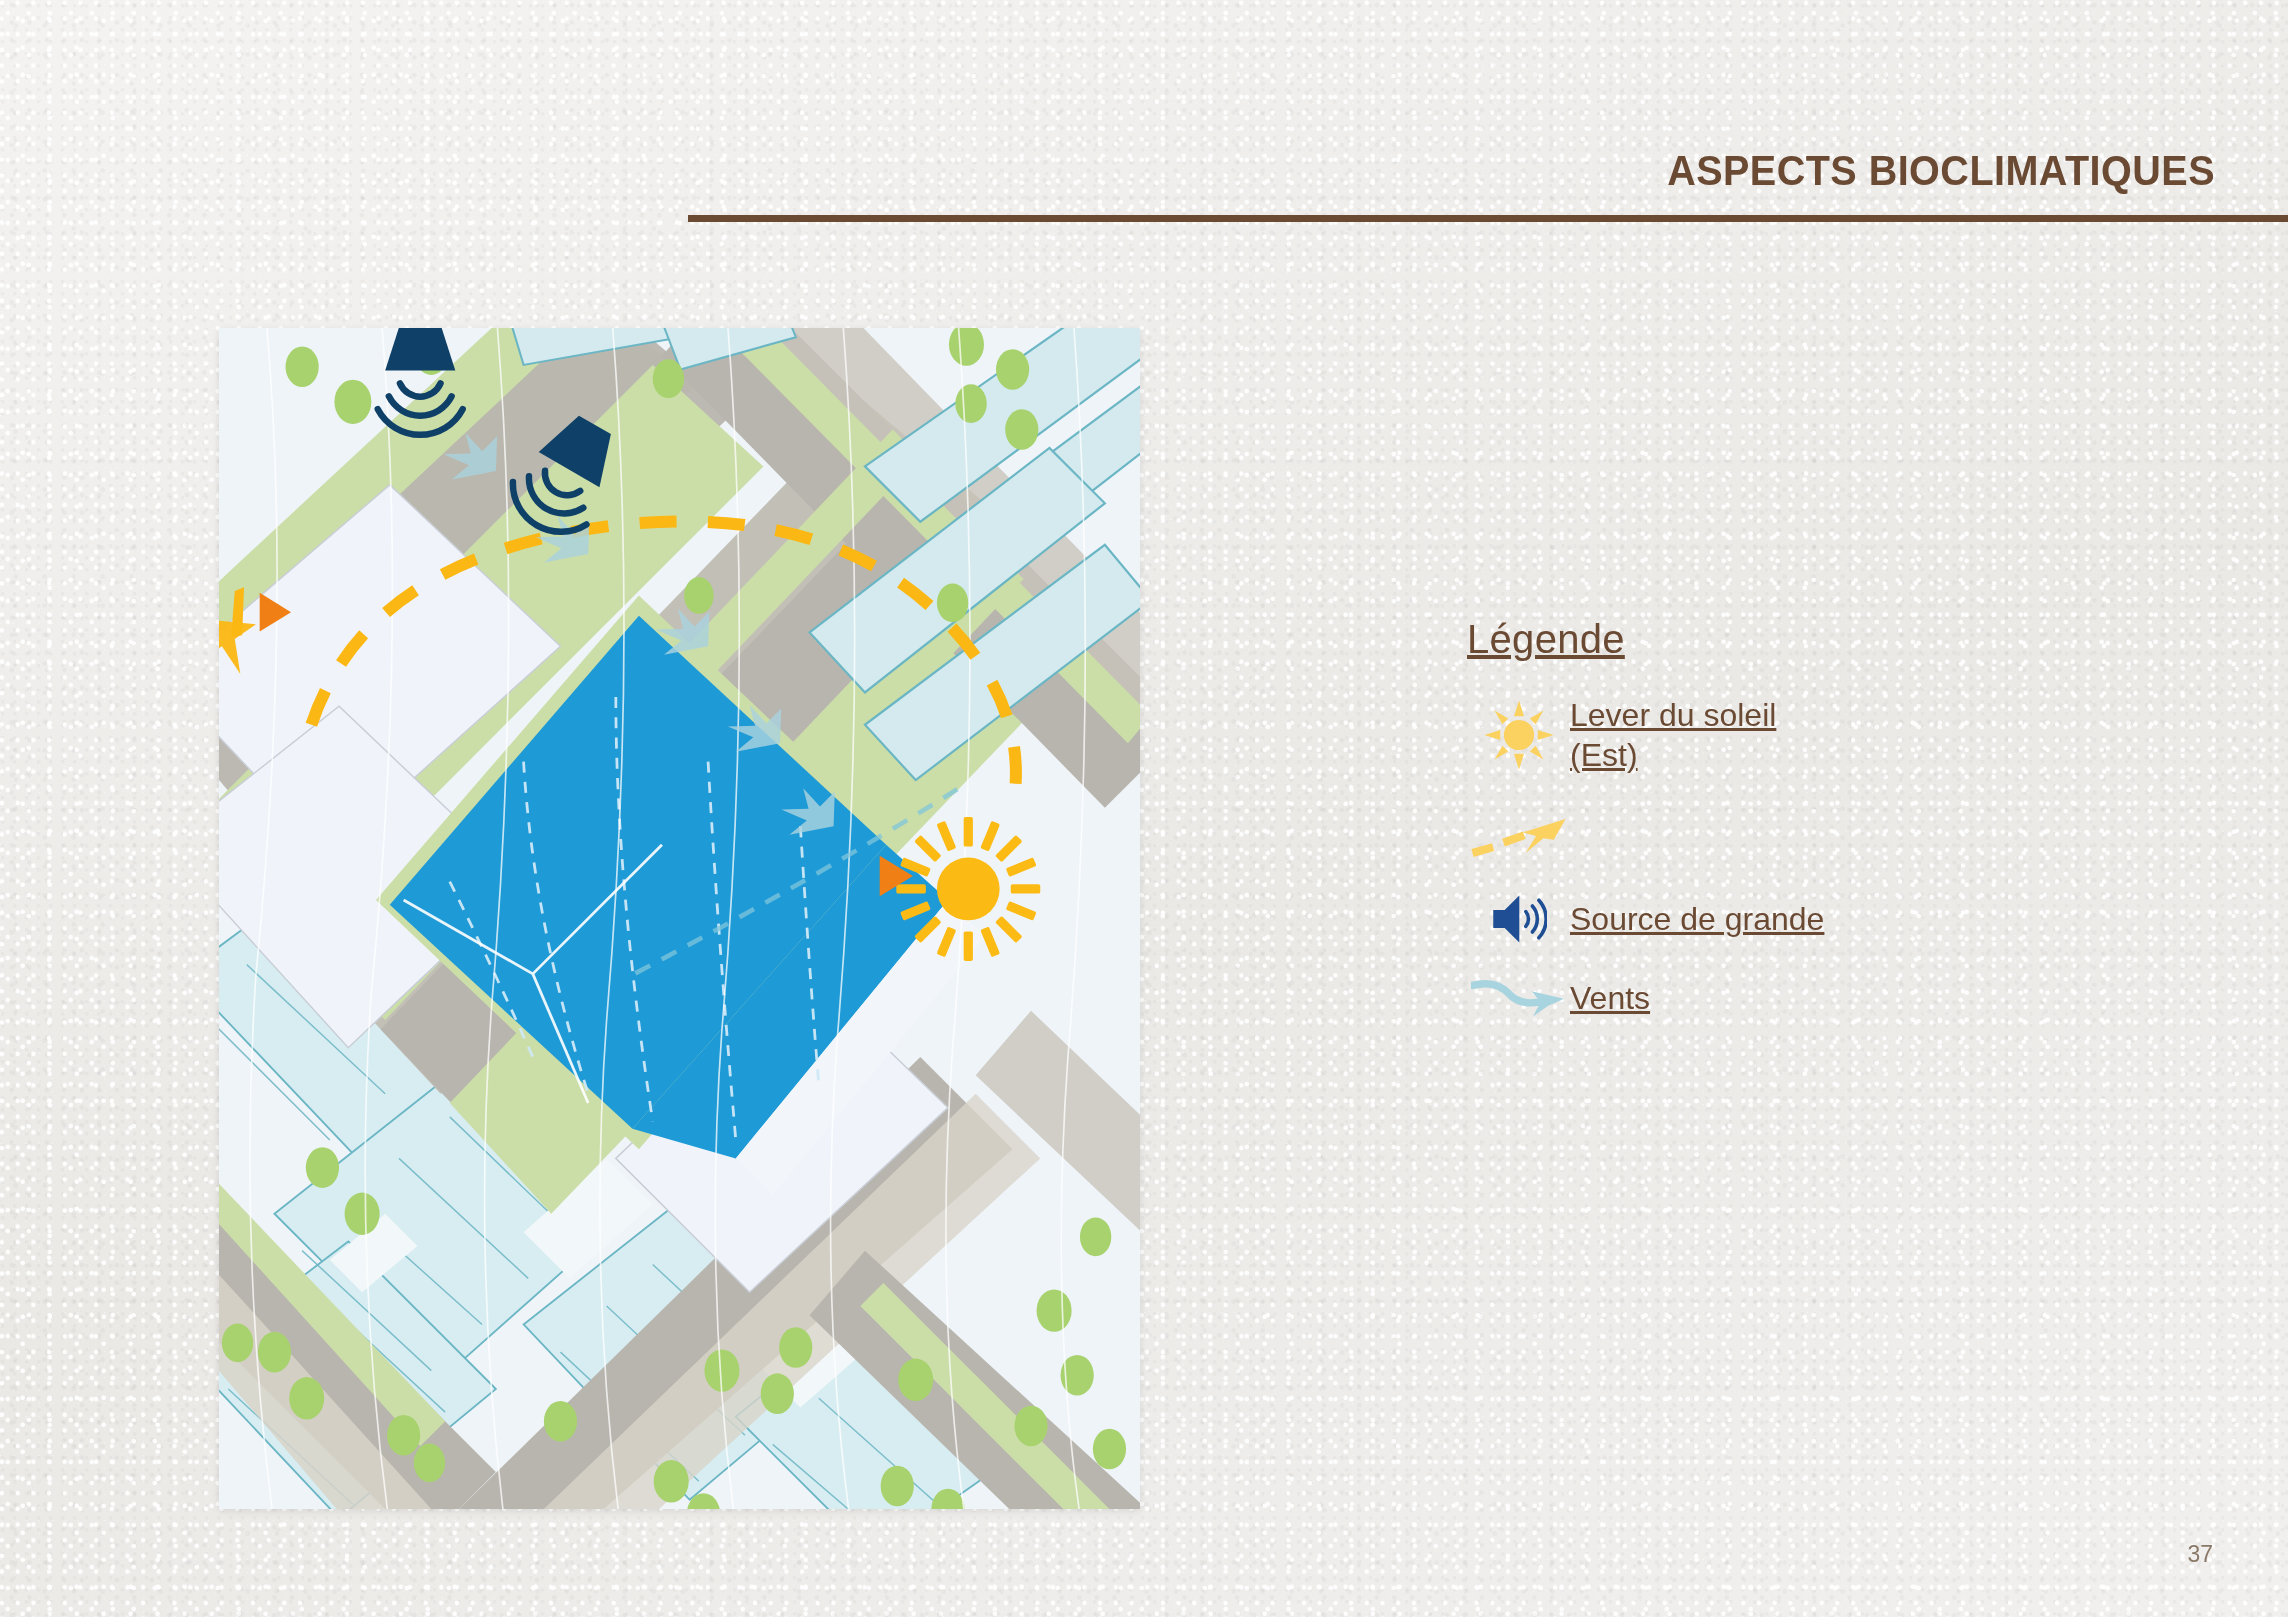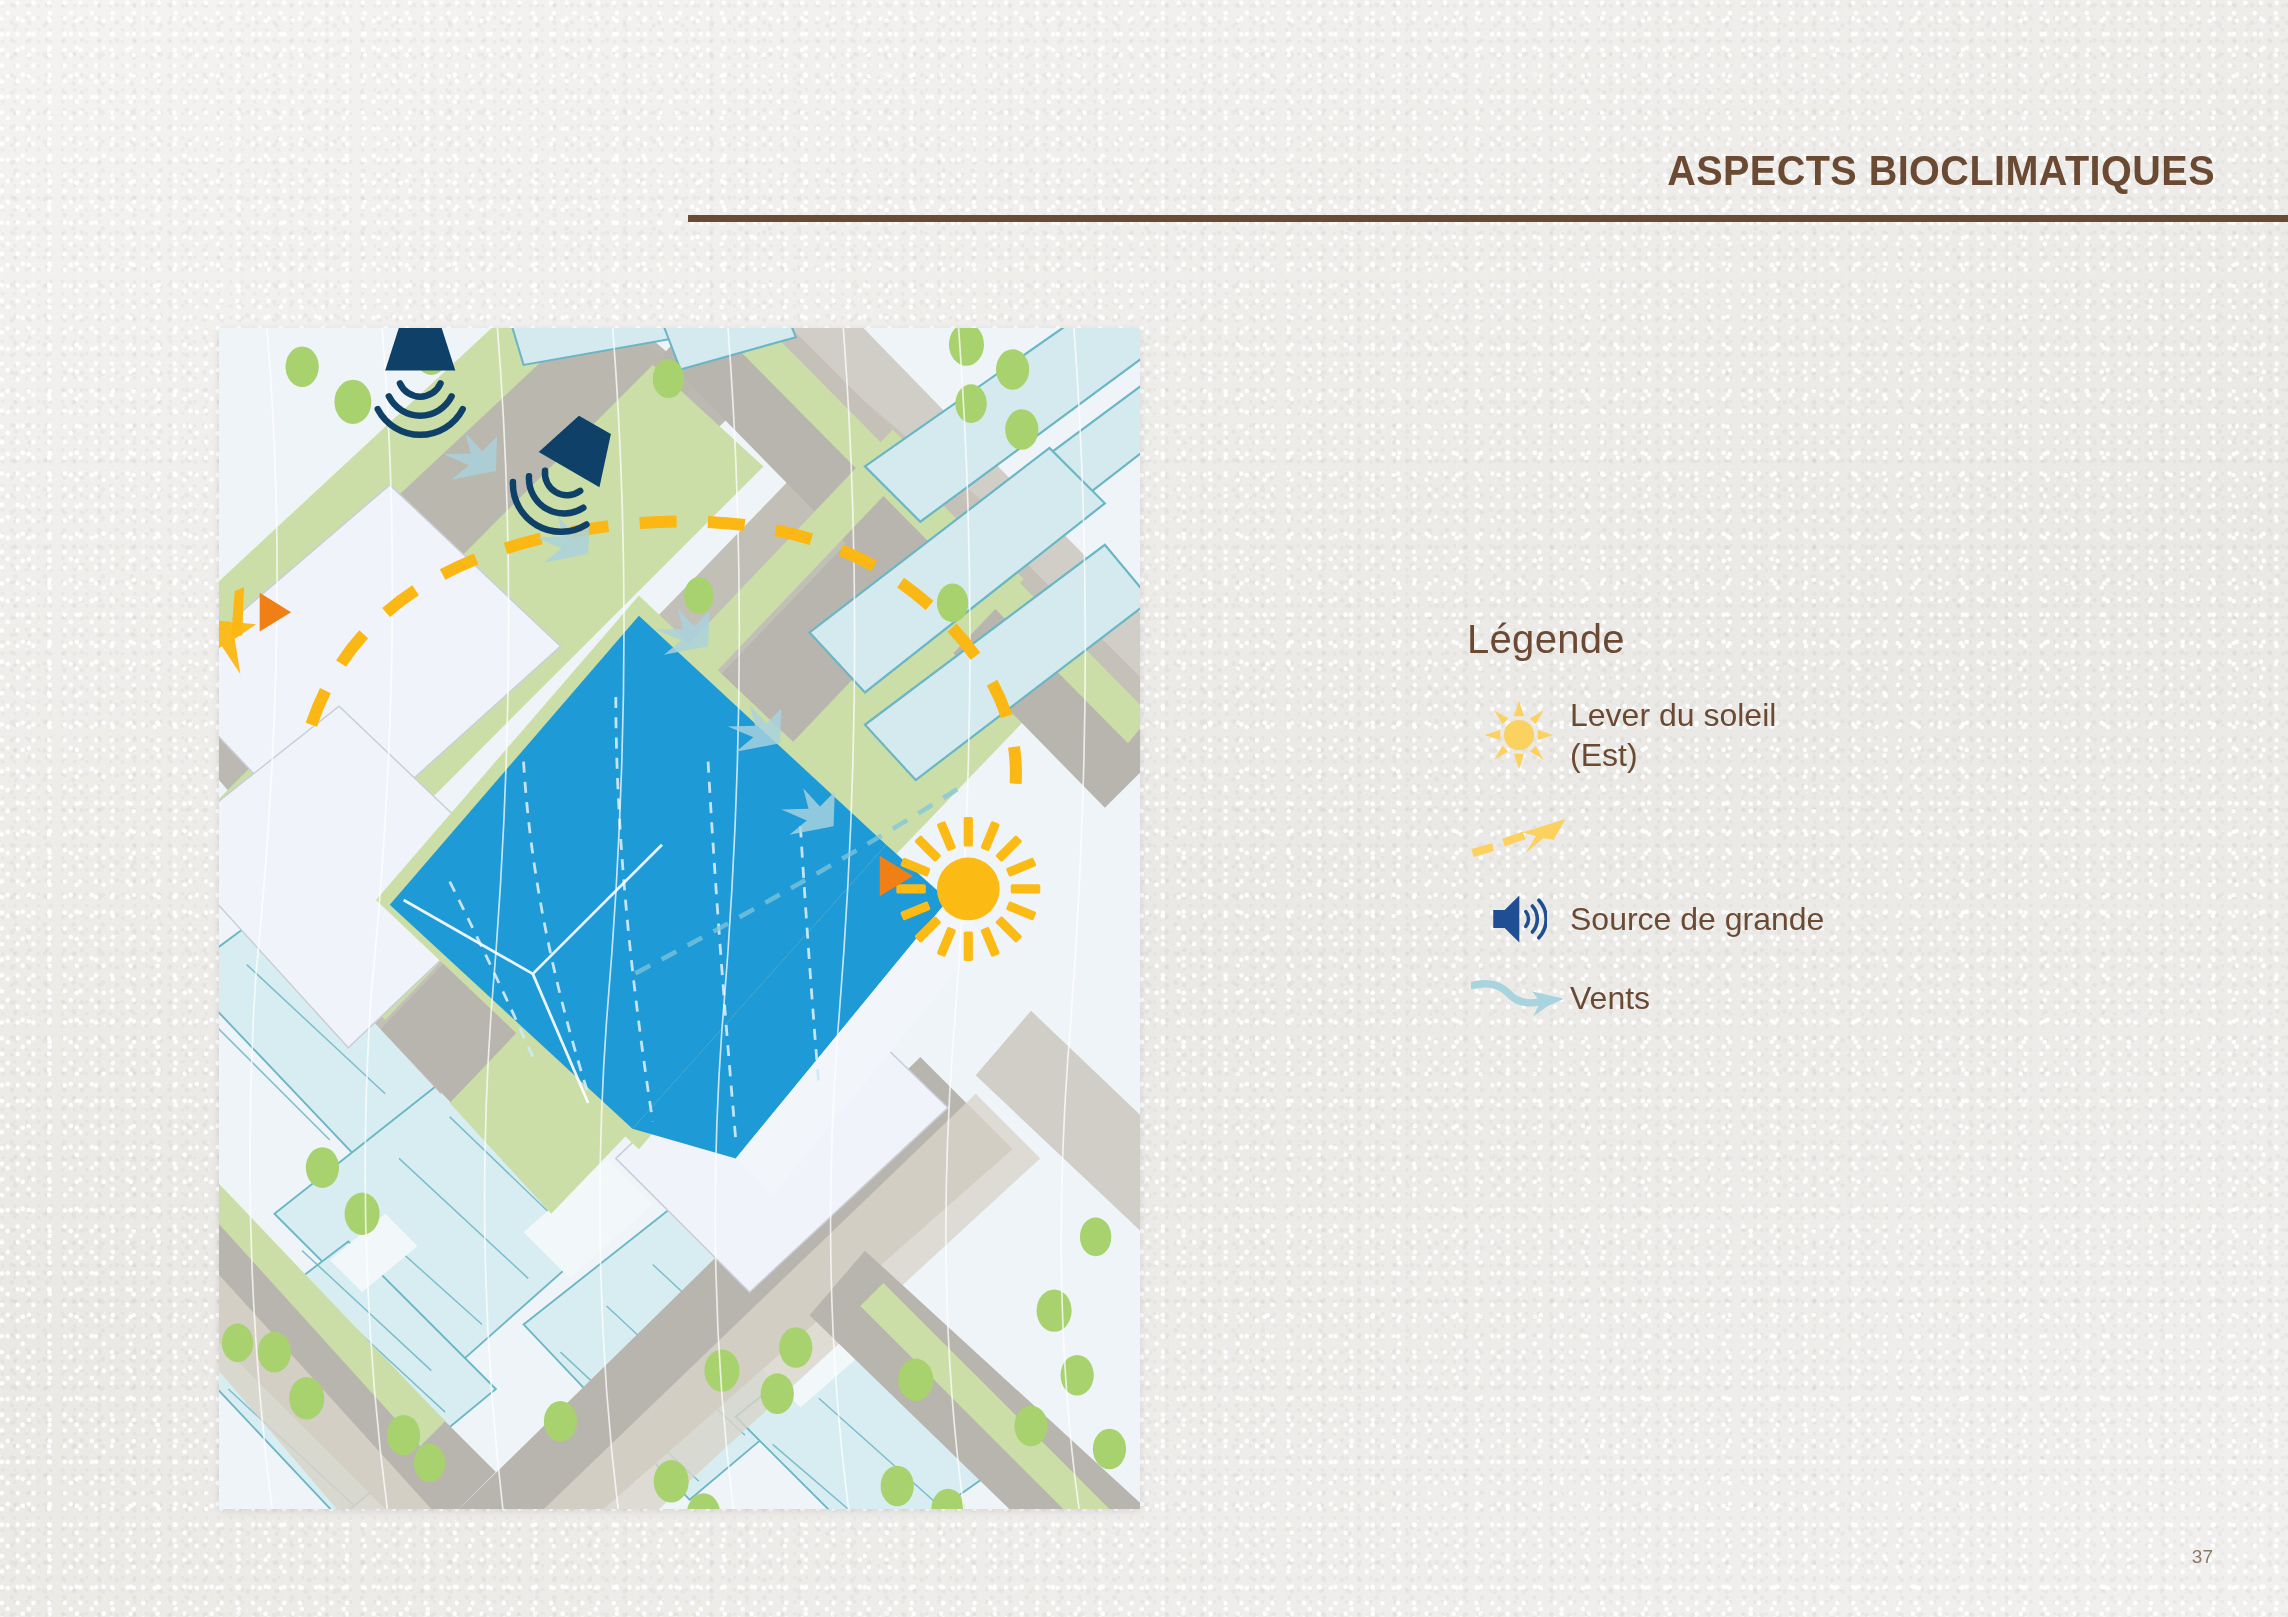--- a/index.html
+++ b/index.html
@@ -62,20 +62,21 @@
     overflow: hidden;
   }
   #site-map svg { display: block; width: 100%; height: 100%; }
 
   
   #legend {
     position: absolute;
     left: 1467px; top: 617px;
     width: 738px;
     color: #6B4A34;
+    text-decoration: underline;
   }
   #legend-title {
     font-size: 40px;
     font-weight: 400;
     letter-spacing: 0.3px;
     margin-bottom: 33px;
   }
   .legend-row {
     display: flex;
     align-items: center;
@@ -96,21 +97,21 @@
     white-space: pre-line;
   }
   #legend-row-sun { margin-bottom: 33px; }
   #legend-row-exposure { margin-bottom: 28px; }
   #legend-row-noise { margin-bottom: 24px; }
 
   
   #page-number {
     position: absolute;
     right: 76px; bottom: 50px;
-    font-size: 19px;
+    font-size: 23px;
     color: #8A7866;
   }
 </style>
 </head>
 <body>
 
 <div id="paper-bg"></div>
 
 <div id="slide-title">ASPECTS BIOCLIMATIQUES</div>
 <div id="title-rule"></div>

